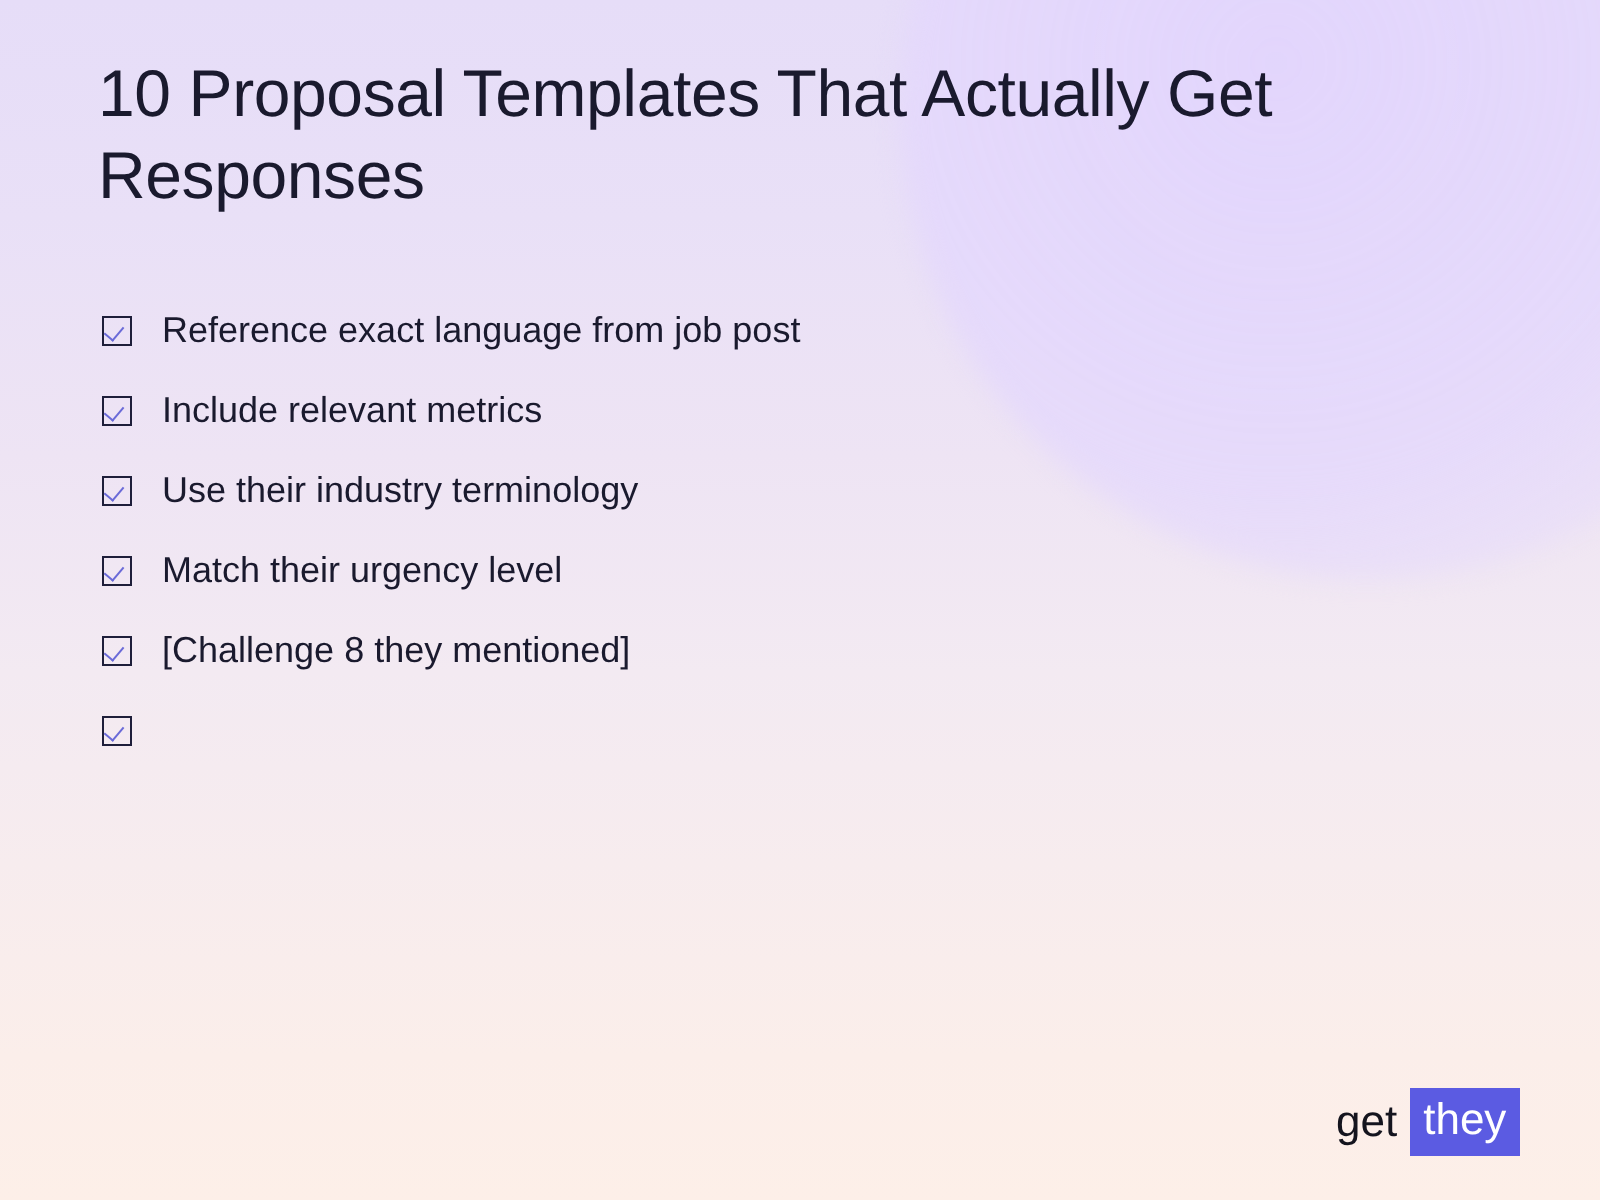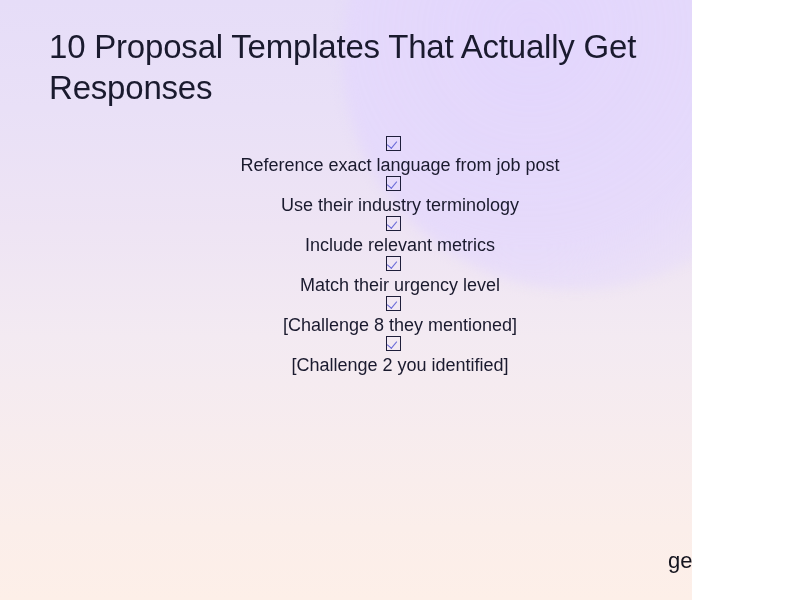--- a/index.html
+++ b/index.html
@@ -8,21 +8,21 @@
   }
   body {
     width: 800px;
     height: 600px;
     overflow: hidden;
     font-family: "Liberation Sans", sans-serif;
   }
 
   .slide {
     position: relative;
-    width: 692px;
+    width: 800px;
     height: 600px;
     overflow: hidden;
     background:
       linear-gradient(180deg,
         #e6ddf8 0%,
         #e9e0f7 18%,
         #eee4f4 38%,
         #f3eaf2 56%,
         #f7ecee 72%,
         #fbeeea 88%,
@@ -60,23 +60,22 @@
 
   .checklist {
     position: absolute;
     left: 50px;
     top: 136px;
     width: 700px;
   }
 
   .check-item {
     display: flex;
-    align-items: center;
+    align-items: flex-end;
     height: 40px;
-    flex-direction: column;
   }
 
   .check-box {
     flex: 0 0 auto;
     width: 22px;
     height: 18px;
     margin-right: 9px;
     position: relative;
   }
   .check-box .frame {
@@ -147,29 +146,29 @@
           <span class="tick"></span>
       </span>
       <span class="check-label">Reference exact language from job post</span>
     </div>
 
     <div class="check-item">
       <span class="check-box">
         <span class="frame"></span>
           <span class="tick"></span>
       </span>
-      <span class="check-label">Use their industry terminology</span>
+      <span class="check-label">Include relevant metrics</span>
     </div>
 
     <div class="check-item">
       <span class="check-box">
         <span class="frame"></span>
           <span class="tick"></span>
       </span>
-      <span class="check-label">Include relevant metrics</span>
+      <span class="check-label">Use their industry terminology</span>
     </div>
 
     <div class="check-item">
       <span class="check-box">
         <span class="frame"></span>
           <span class="tick"></span>
       </span>
       <span class="check-label">Match their urgency level</span>
     </div>
 
@@ -179,23 +178,22 @@
           <span class="tick"></span>
       </span>
       <span class="check-label">[Challenge 8 they mentioned]</span>
     </div>
 
     <div class="check-item">
       <span class="check-box">
         <span class="frame"></span>
           <span class="tick"></span>
       </span>
-      <span class="check-label">[Challenge 2 you identified]</span>
     </div>
 
   </div>
 
   <div class="logo">
     <span class="logo-get">get</span>
-    <span class="logo-many">from</span>
+    <span class="logo-many">they</span>
   </div>
 
 </div>
 
 </body></html>

